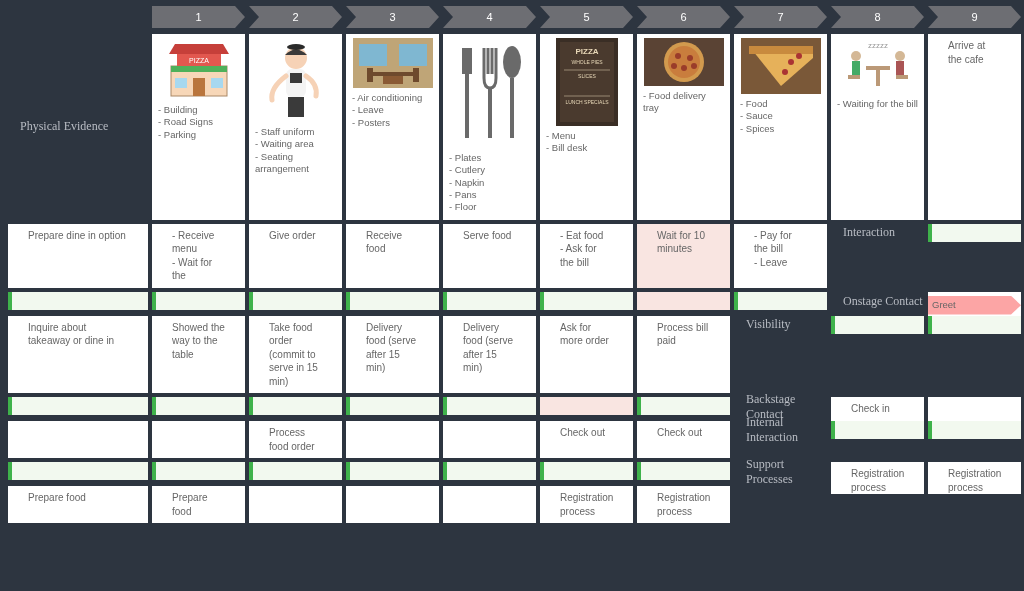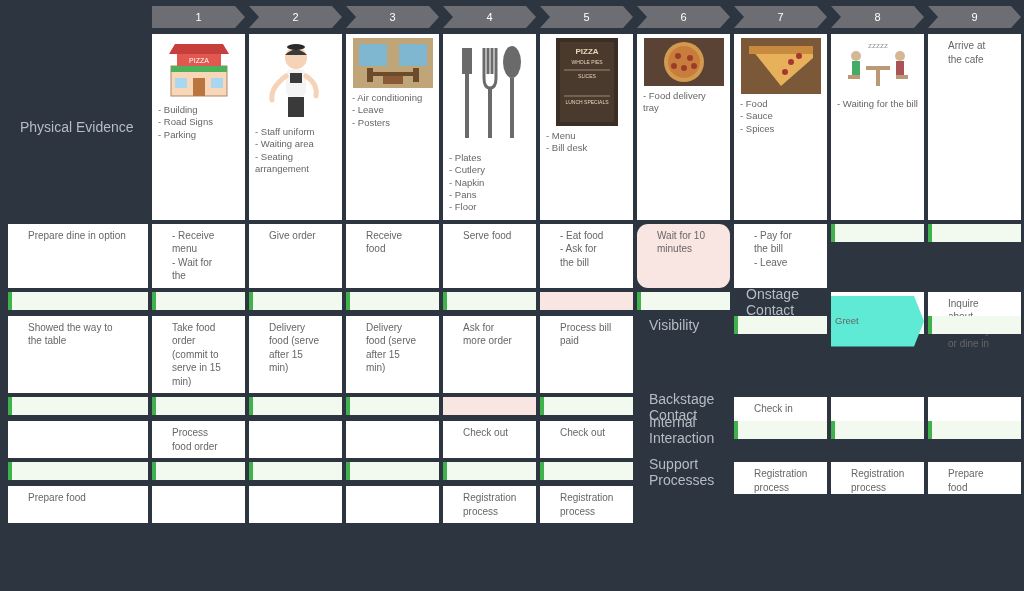--- a/index.html
+++ b/index.html
@@ -26,34 +26,35 @@
     display: flex;
     align-items: center;
     justify-content: center;
     font-size: 11px;
     height: 22px;
     clip-path: polygon(0 0, calc(100% - 10px) 0, 100% 50%, calc(100% - 10px) 100%, 0 100%, 10px 50%);
   }
   .step-chevron.first { clip-path: polygon(0 0, calc(100% - 10px) 0, 100% 50%, calc(100% - 10px) 100%, 0 100%); }
   .row-label {
     color: #b8bcc3;
-    font-size: 14px;
+    font-size: 12px;
     display: flex;
     align-items: center;
     padding-left: 12px;
+    font-family: Liberation Serif, serif;
   }
   .cell {
     background: #ffffff;
     padding: 5px 20px;
     font-size: 10px;
     line-height: 1.35;
     color: #666;
     min-height: 32px;
   }
-  .cell.pink { background: #f9e5e1; border-radius: 11px; }
+  .cell.pink { background: #f9e5e1; }
   .thin-row { height: 18px; }
   .thin-cell {
     background: #f2f9ef;
     border-left: 4px solid #3fb24b;
     height: 18px;
   }
   .thin-cell.pink { background: #f9e5e1; border-left: 4px solid #f9e5e1; }
   .evidence-cell {
     background: #fff;
     padding: 4px 6px 6px 6px;
@@ -65,23 +66,23 @@
   }
   .evidence-img {
     width: 100%;
     flex: 0 0 auto;
     display: flex;
     align-items: center;
     justify-content: center;
     margin-bottom: 4px;
   }
   .greet-arrow {
-    background: #5eead4;
+    background: #fca5a5;
     color: #666;
-    padding: 19px 4px;
+    padding: 3px 4px;
     display: inline-block;
     position: relative;
     clip-path: polygon(0 0, calc(100% - 10px) 0, 100% 50%, calc(100% - 10px) 100%, 0 100%);
     width: 100%;
     font-size: 9.5px;
   }
   .empty-label { }
   .evidence-text { white-space: pre-line; }
   .cell-text { white-space: pre-line; }
 </style>
@@ -247,20 +248,21 @@
 - Wait for the</span></div>
   <div class="cell"><span class="cell-text">Give order</span></div>
   <div class="cell"><span class="cell-text">Receive food</span></div>
   <div class="cell"><span class="cell-text">Serve food</span></div>
   <div class="cell"><span class="cell-text">- Eat food
 - Ask for the bill</span></div>
   <div class="cell pink"><span class="cell-text">Wait for 10 minutes</span></div>
   <div class="cell"><span class="cell-text">- Pay for the bill
 - Leave</span></div>
 
+  <div class="row-label thin-row">Interaction</div>
   <div class="thin-cell"></div>
   <div class="thin-cell"></div>
   <div class="thin-cell"></div>
   <div class="thin-cell"></div>
   <div class="thin-cell"></div>
   <div class="thin-cell"></div>
   <div class="thin-cell"></div>
   <div class="thin-cell pink"></div>
   <div class="thin-cell"></div>
 

